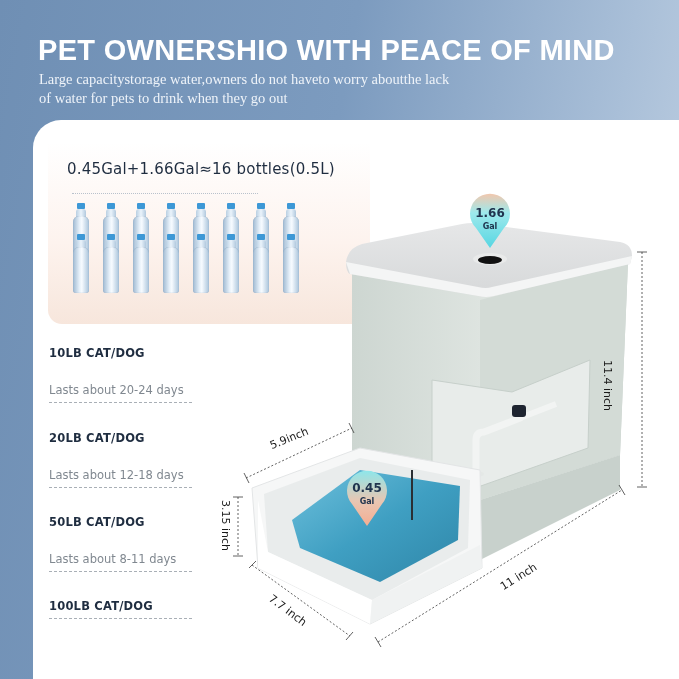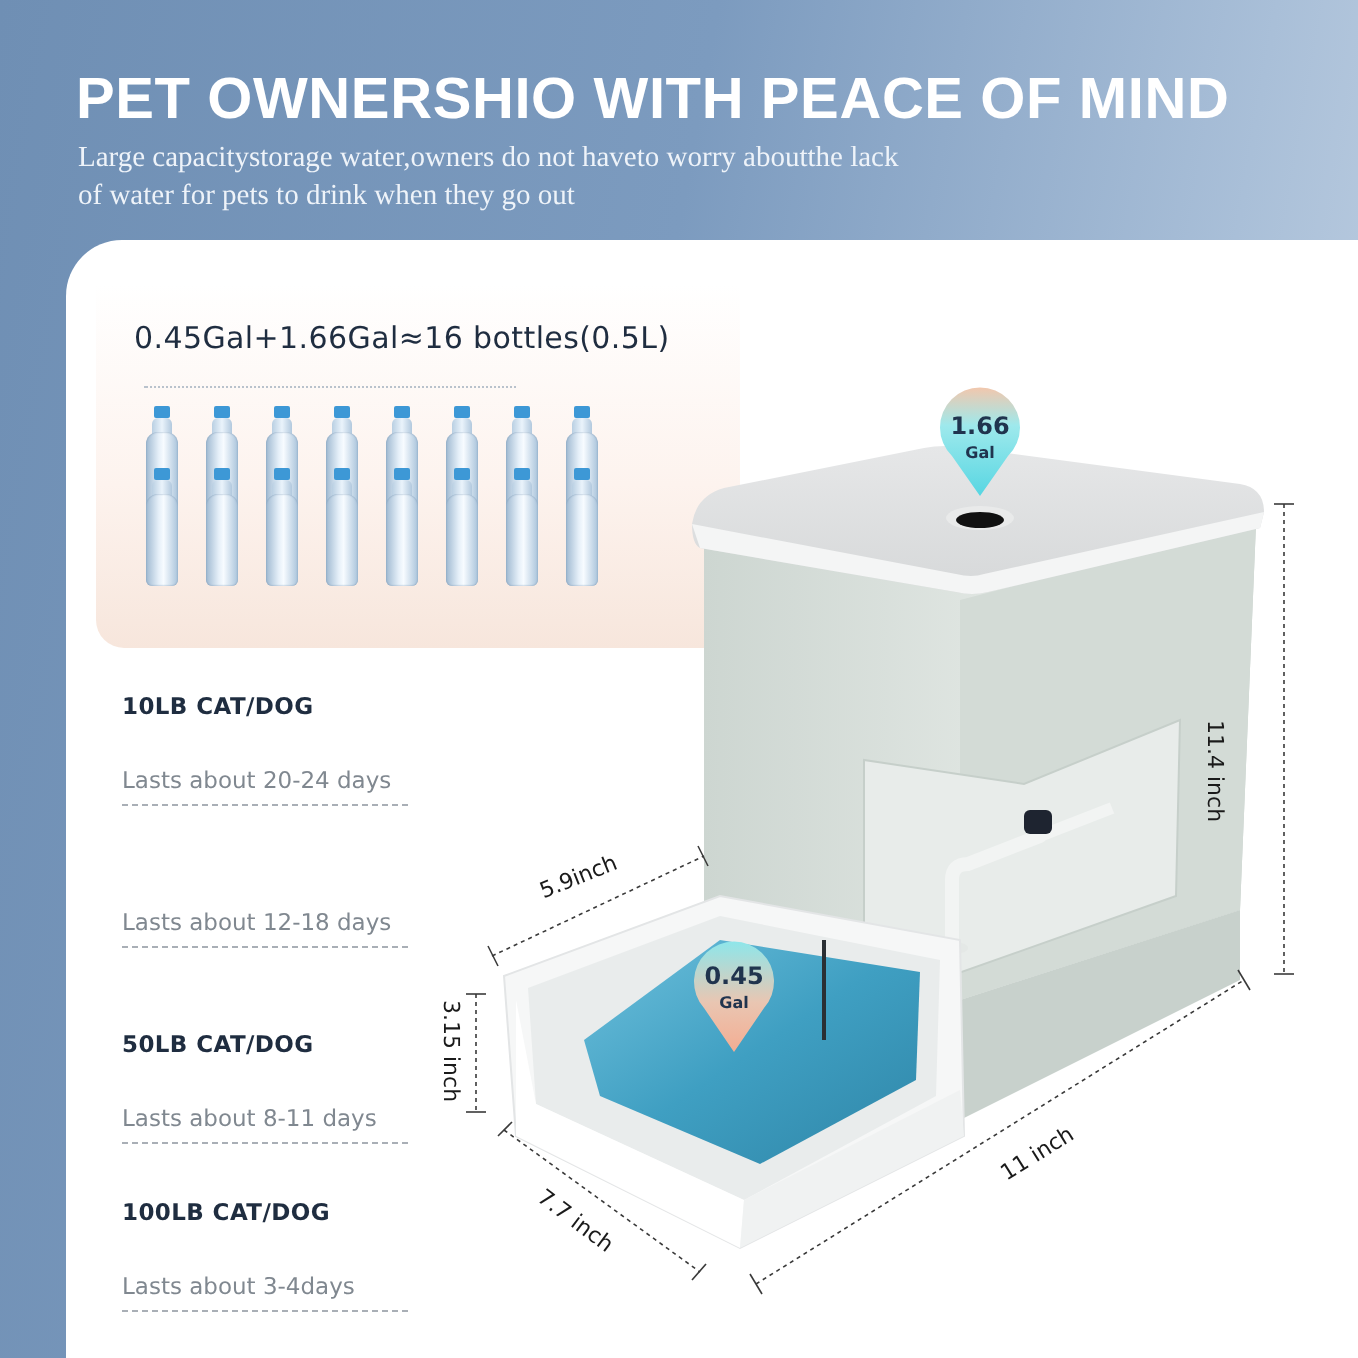--- a/index.html
+++ b/index.html
@@ -37,21 +37,21 @@
     position: absolute; left: 72px; top: 193px; width: 186px; border-top: 1px dotted #b9c2cc;
   }
   .bottles { position: absolute; left: 72px; top: 203px; width: 240px; height: 100px; }
   .bottle { position: absolute; width: 18px; height: 60px; }
   .bottle .cap { position: absolute; left: 5px; top: 0; width: 8px; height: 6px; background: #3d98d6; border-radius: 1px; }
   .bottle .neck { position: absolute; left: 4px; top: 6px; width: 10px; height: 8px; background: linear-gradient(90deg,#b9cfe2,#eaf3fb,#b2c9de); border-radius: 3px 3px 0 0; }
   .bottle .body { position: absolute; left: 1px; top: 13px; width: 16px; height: 46px; border-radius: 6px 6px 3px 3px;
     background: linear-gradient(90deg,#9fb9d1 0%,#e6f0f9 40%,#f7fbff 55%,#aac4db 100%); box-shadow: inset 0 0 1px #7b98b5; }
 
   .pet-list { position: absolute; left: 49px; top: 346px; width: 145px; }
-  .pet-item { position: absolute; left: 12px; width: 145px; }
+  .pet-item { position: absolute; left: 0; width: 145px; }
   .pet-name {
     font-family: "DejaVu Sans", sans-serif; font-weight: bold; font-size: 11.5px;
     color: #1f2d40; letter-spacing: 0.2px; white-space: nowrap;
   }
   .pet-days {
     margin-top: 23px; font-family: "DejaVu Sans", sans-serif; font-size: 11.5px;
     color: #808890; white-space: nowrap;
   }
   .pet-dash { margin-top: 5px; width: 143px; border-top: 1px dashed #a9afb6; }
   .dim-label {
@@ -159,31 +159,31 @@
     </div>
   </div>
 
 <div class="pet-list">
   <div class="pet-item" style="top:0px">
     <div class="pet-name">10LB CAT/DOG</div>
     <div class="pet-days">Lasts about 20-24 days</div>
     <div class="pet-dash"></div>
   </div>
   <div class="pet-item" style="top:85px">
+    <div class="pet-name">20LB CAT/DOG</div>
     <div class="pet-days">Lasts about 12-18 days</div>
     <div class="pet-dash"></div>
   </div>
   <div class="pet-item" style="top:169px">
     <div class="pet-name">50LB CAT/DOG</div>
     <div class="pet-days">Lasts about 8-11 days</div>
     <div class="pet-dash"></div>
   </div>
   <div class="pet-item" style="top:253px">
     <div class="pet-name">100LB CAT/DOG</div>
-    <div class="pet-days">Lasts about 3-4days</div>
     <div class="pet-dash"></div>
   </div>
 </div>
 
 <svg style="position:absolute;left:0;top:0" width="679" height="679" viewBox="0 0 679 679">
   <defs>
     <linearGradient id="tankSide" x1="0" y1="0" x2="1" y2="0">
       <stop offset="0" stop-color="#cdd6d1"></stop>
       <stop offset="0.5" stop-color="#dfe5e1"></stop>
       <stop offset="1" stop-color="#c9d2cd"></stop>

